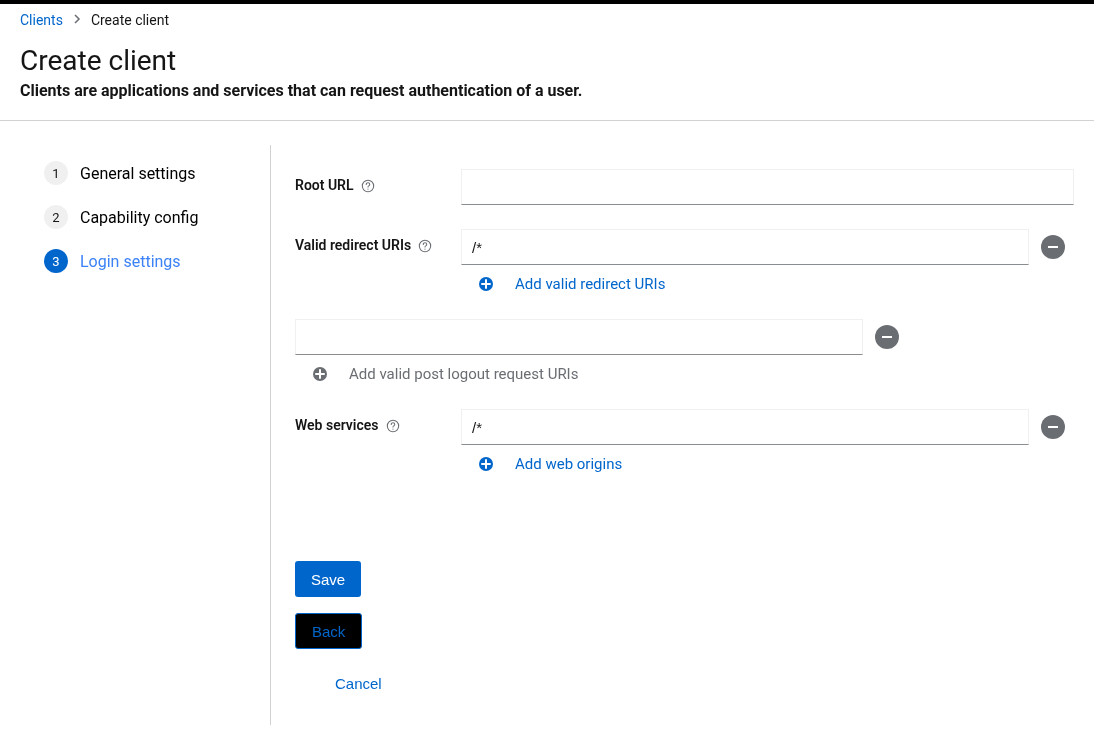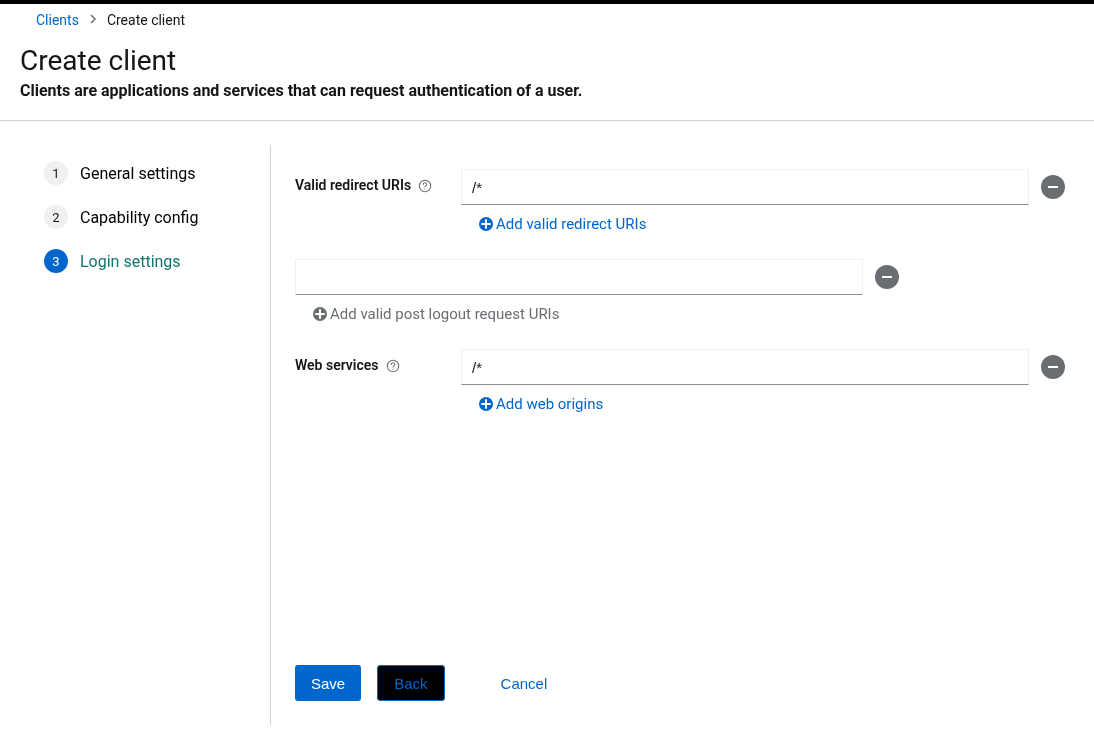--- a/index.html
+++ b/index.html
@@ -7,21 +7,21 @@
       font-family: -apple-system, BlinkMacSystemFont, "Segoe UI", Roboto, "Helvetica Neue", Arial, sans-serif;
       font-size: 14px;
       color: #151515;
       background: #fff;
     }
     .topbar {
       height: 4px;
       background: #000;
     }
     .breadcrumb {
-      padding: 8px 36px;
+      padding: 8px 20px;
       font-size: 14px;
       display: flex;
       align-items: center;
       gap: 10px;
     }
     .breadcrumb a {
       color: #06c;
       text-decoration: none;
     }
     .breadcrumb .sep {
@@ -78,21 +78,21 @@
     }
     .wizard-step.active .step-circle {
       background: #06c;
       color: #fff;
     }
     .step-label {
       font-size: 16px;
       color: #000000;
     }
     .wizard-step.active .step-label {
-      color: #0f766e;
+      color: #3b82f6;
     }
     .main-area {
       flex: 1;
       border-left: 1px solid #d2d2d2;
       padding: 24px 20px 24px 24px;
       display: flex;
       flex-direction: column;
       min-height: 580px;
     }
     .form-group {
@@ -161,21 +161,21 @@
     }
     .remove-btn .minus {
       width: 10px;
       height: 2px;
       background: #fff;
       display: block;
     }
     .add-link {
       display: inline-flex;
       align-items: flex-end;
-      gap: 1px;
+      gap: 20px;
       margin-top: 10px;
       color: #06c;
       font-size: 15px;
       text-decoration: none;
       cursor: pointer;
       padding-left: 16px;
     }
     .add-link.disabled {
       color: #6a6e73;
       cursor: default;
@@ -185,22 +185,23 @@
       height: 18px;
       display: inline-flex;
       align-items: center;
       justify-content: center;
     }
     .plus-circle svg { display: block; }
     .spacer { flex: 1; }
     .actions {
       display: flex;
       gap: 16px;
-      align-items: flex-end;
+      align-items: flex-start;
       padding-top: 24px;
+      flex-direction: column;
     }
     .btn {
       height: 36px;
       padding: 0 16px;
       font-size: 15px;
       border-radius: 3px;
       cursor: pointer;
       display: inline-flex;
       align-items: center;
       justify-content: center;
@@ -257,20 +258,35 @@
       <span class="step-label">Capability config</span>
     </div>
     <div class="wizard-step active">
       <span class="step-circle">3</span>
       <span class="step-label">Login settings</span>
     </div>
   </aside>
 
   <main class="main-area">
 
+    <div class="form-group">
+      <div class="form-label-col">
+        <span class="form-label">Root URL</span>
+        <span class="help-icon">
+          <svg width="14" height="14" viewBox="0 0 16 16">
+              <circle cx="8" cy="8" r="6.5" fill="none" stroke="#6a6e73" stroke-width="1.2"></circle>
+              <path d="M6 6.2c0-1.1.9-2 2-2s2 .9 2 2c0 .9-.6 1.3-1.2 1.7-.5.3-.8.6-.8 1.3" fill="none" stroke="#6a6e73" stroke-width="1.2" stroke-linecap="round"></path>
+              <circle cx="8" cy="11.5" r=".7" fill="#6a6e73"></circle>
+            </svg>
+        </span>
+      </div>
+      <div class="form-control-col">
+        <input type="text" class="text-input" value="" style="">
+      </div>
+    </div>
 
 
     <div class="form-group">
       <div class="form-label-col">
         <span class="form-label">Valid redirect URIs</span>
         <span class="help-icon">
           <svg width="14" height="14" viewBox="0 0 16 16">
               <circle cx="8" cy="8" r="6.5" fill="none" stroke="#6a6e73" stroke-width="1.2"></circle>
               <path d="M6 6.2c0-1.1.9-2 2-2s2 .9 2 2c0 .9-.6 1.3-1.2 1.7-.5.3-.8.6-.8 1.3" fill="none" stroke="#6a6e73" stroke-width="1.2" stroke-linecap="round"></path>
               <circle cx="8" cy="11.5" r=".7" fill="#6a6e73"></circle>

